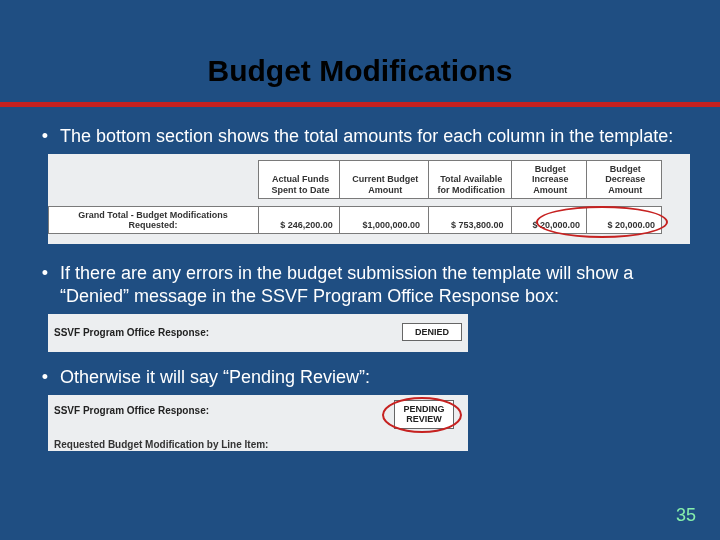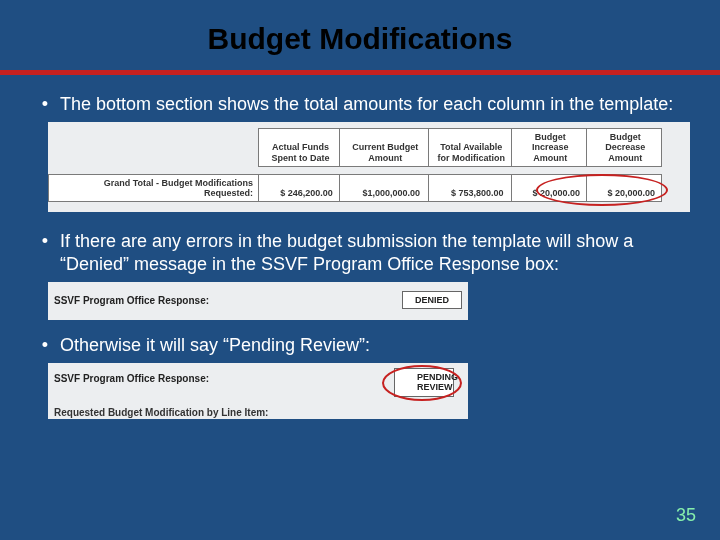--- a/index.html
+++ b/index.html
@@ -11,20 +11,21 @@
     color: #000;
     position: relative;
     overflow: hidden;
   }
   .title {
     text-align: center;
     color: #000;
     font-size: 30px;
     font-weight: bold;
     padding: 22px 0 14px 0;
+    margin-top: 32px;
   }
   .red-rule {
     height: 5px;
     background: #c62120;
     width: 100%;
   }
   .content {
     padding: 18px 30px 0 30px;
     color: #fff;
   }
@@ -67,21 +68,21 @@
     vertical-align: bottom;
   }
   .tbl th {
     font-weight: bold;
     line-height: 1.15;
     height: 38px;
     padding-left: 8px;
   }
   .tbl td { height: 18px; font-weight: bold; padding-left: 20px; }
   .tbl td.label {
-    text-align: right;
+    text-align: center;
     width: 210px;
     padding-left: 4px;
     font-size: 9px;
   }
   .tbl .spacer-row td {
     height: 8px;
     border-left: none;
     border-right: none;
     border-top: none;
     background: transparent;
@@ -142,24 +143,24 @@
   .pending-wrap .lbl1 {
     position: absolute;
     top: 10px; left: 6px;
     font-weight: bold;
   }
   .pending-wrap .valbox {
     position: absolute;
     top: 5px; right: 14px;
     border: 1px solid #666;
     background: #fff;
-    padding: 3px 22px;
-    font-weight: bold;
-    font-size: 9px;
-    text-align: left;
+    padding: 3px 2px;
+    font-weight: bold;
+    font-size: 9px;
+    text-align: center;
     line-height: 1.15;
     width: 60px;
   }
   .pending-wrap .lbl2 {
     position: absolute;
     top: 44px; left: 6px;
     font-weight: bold;
     font-size: 10px;
     color: #333;
   }

